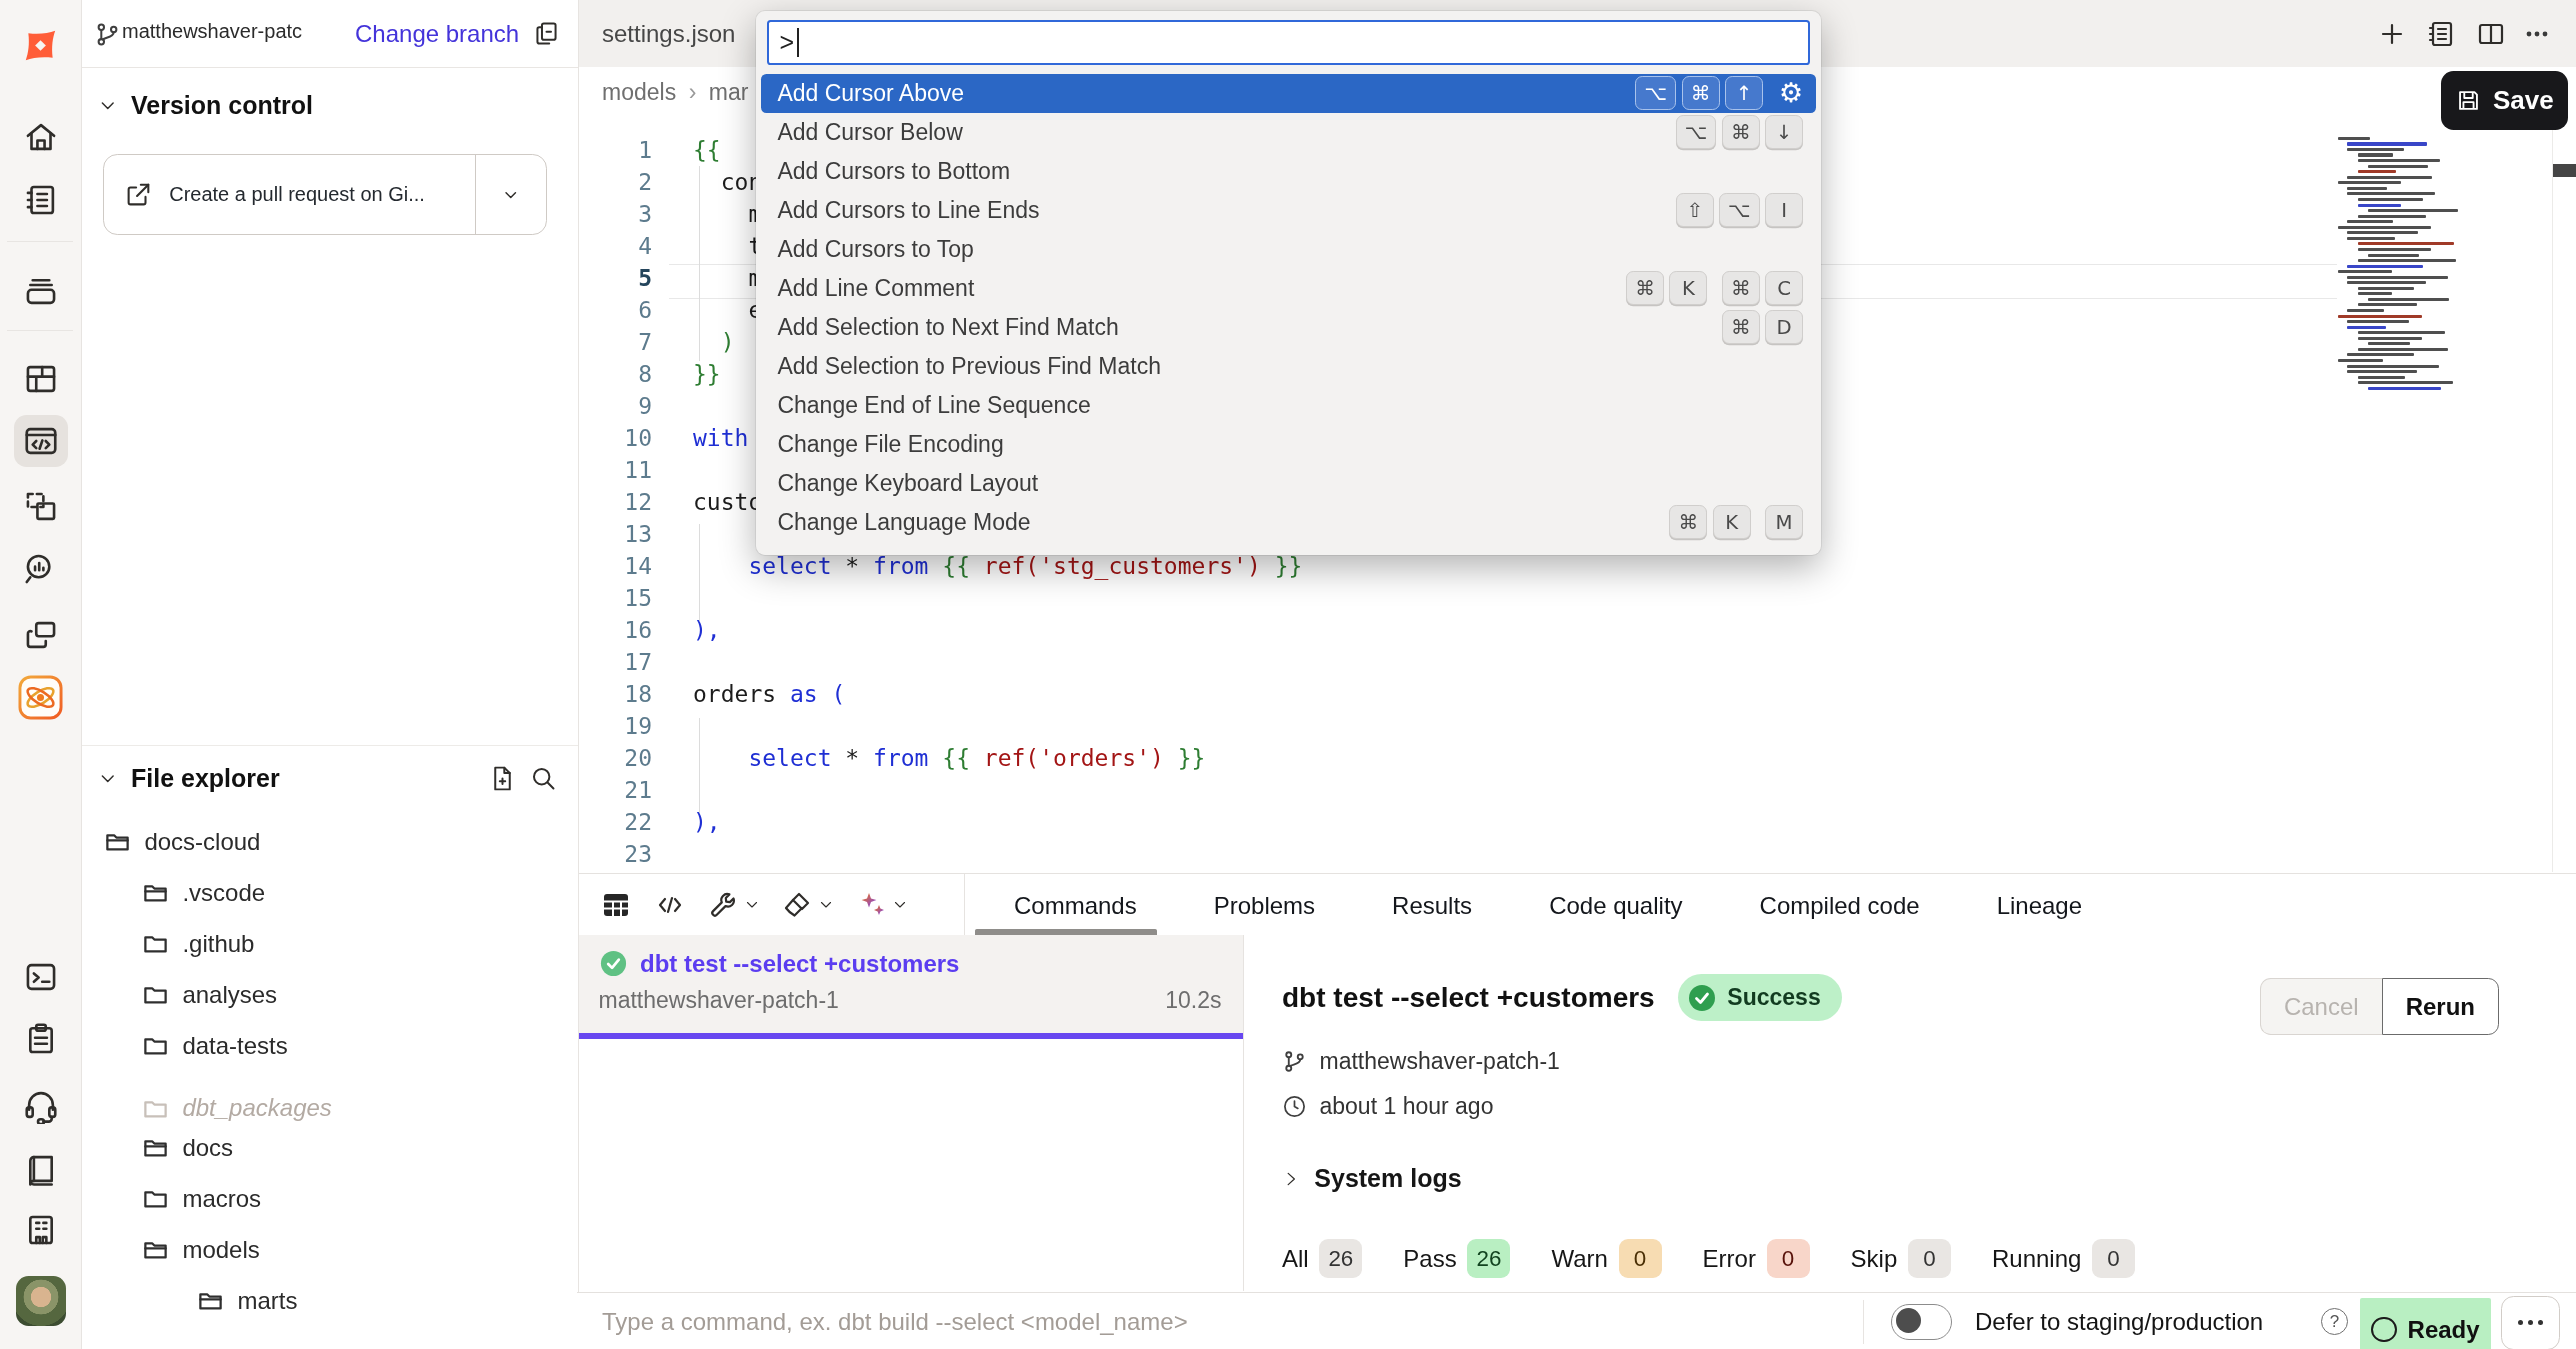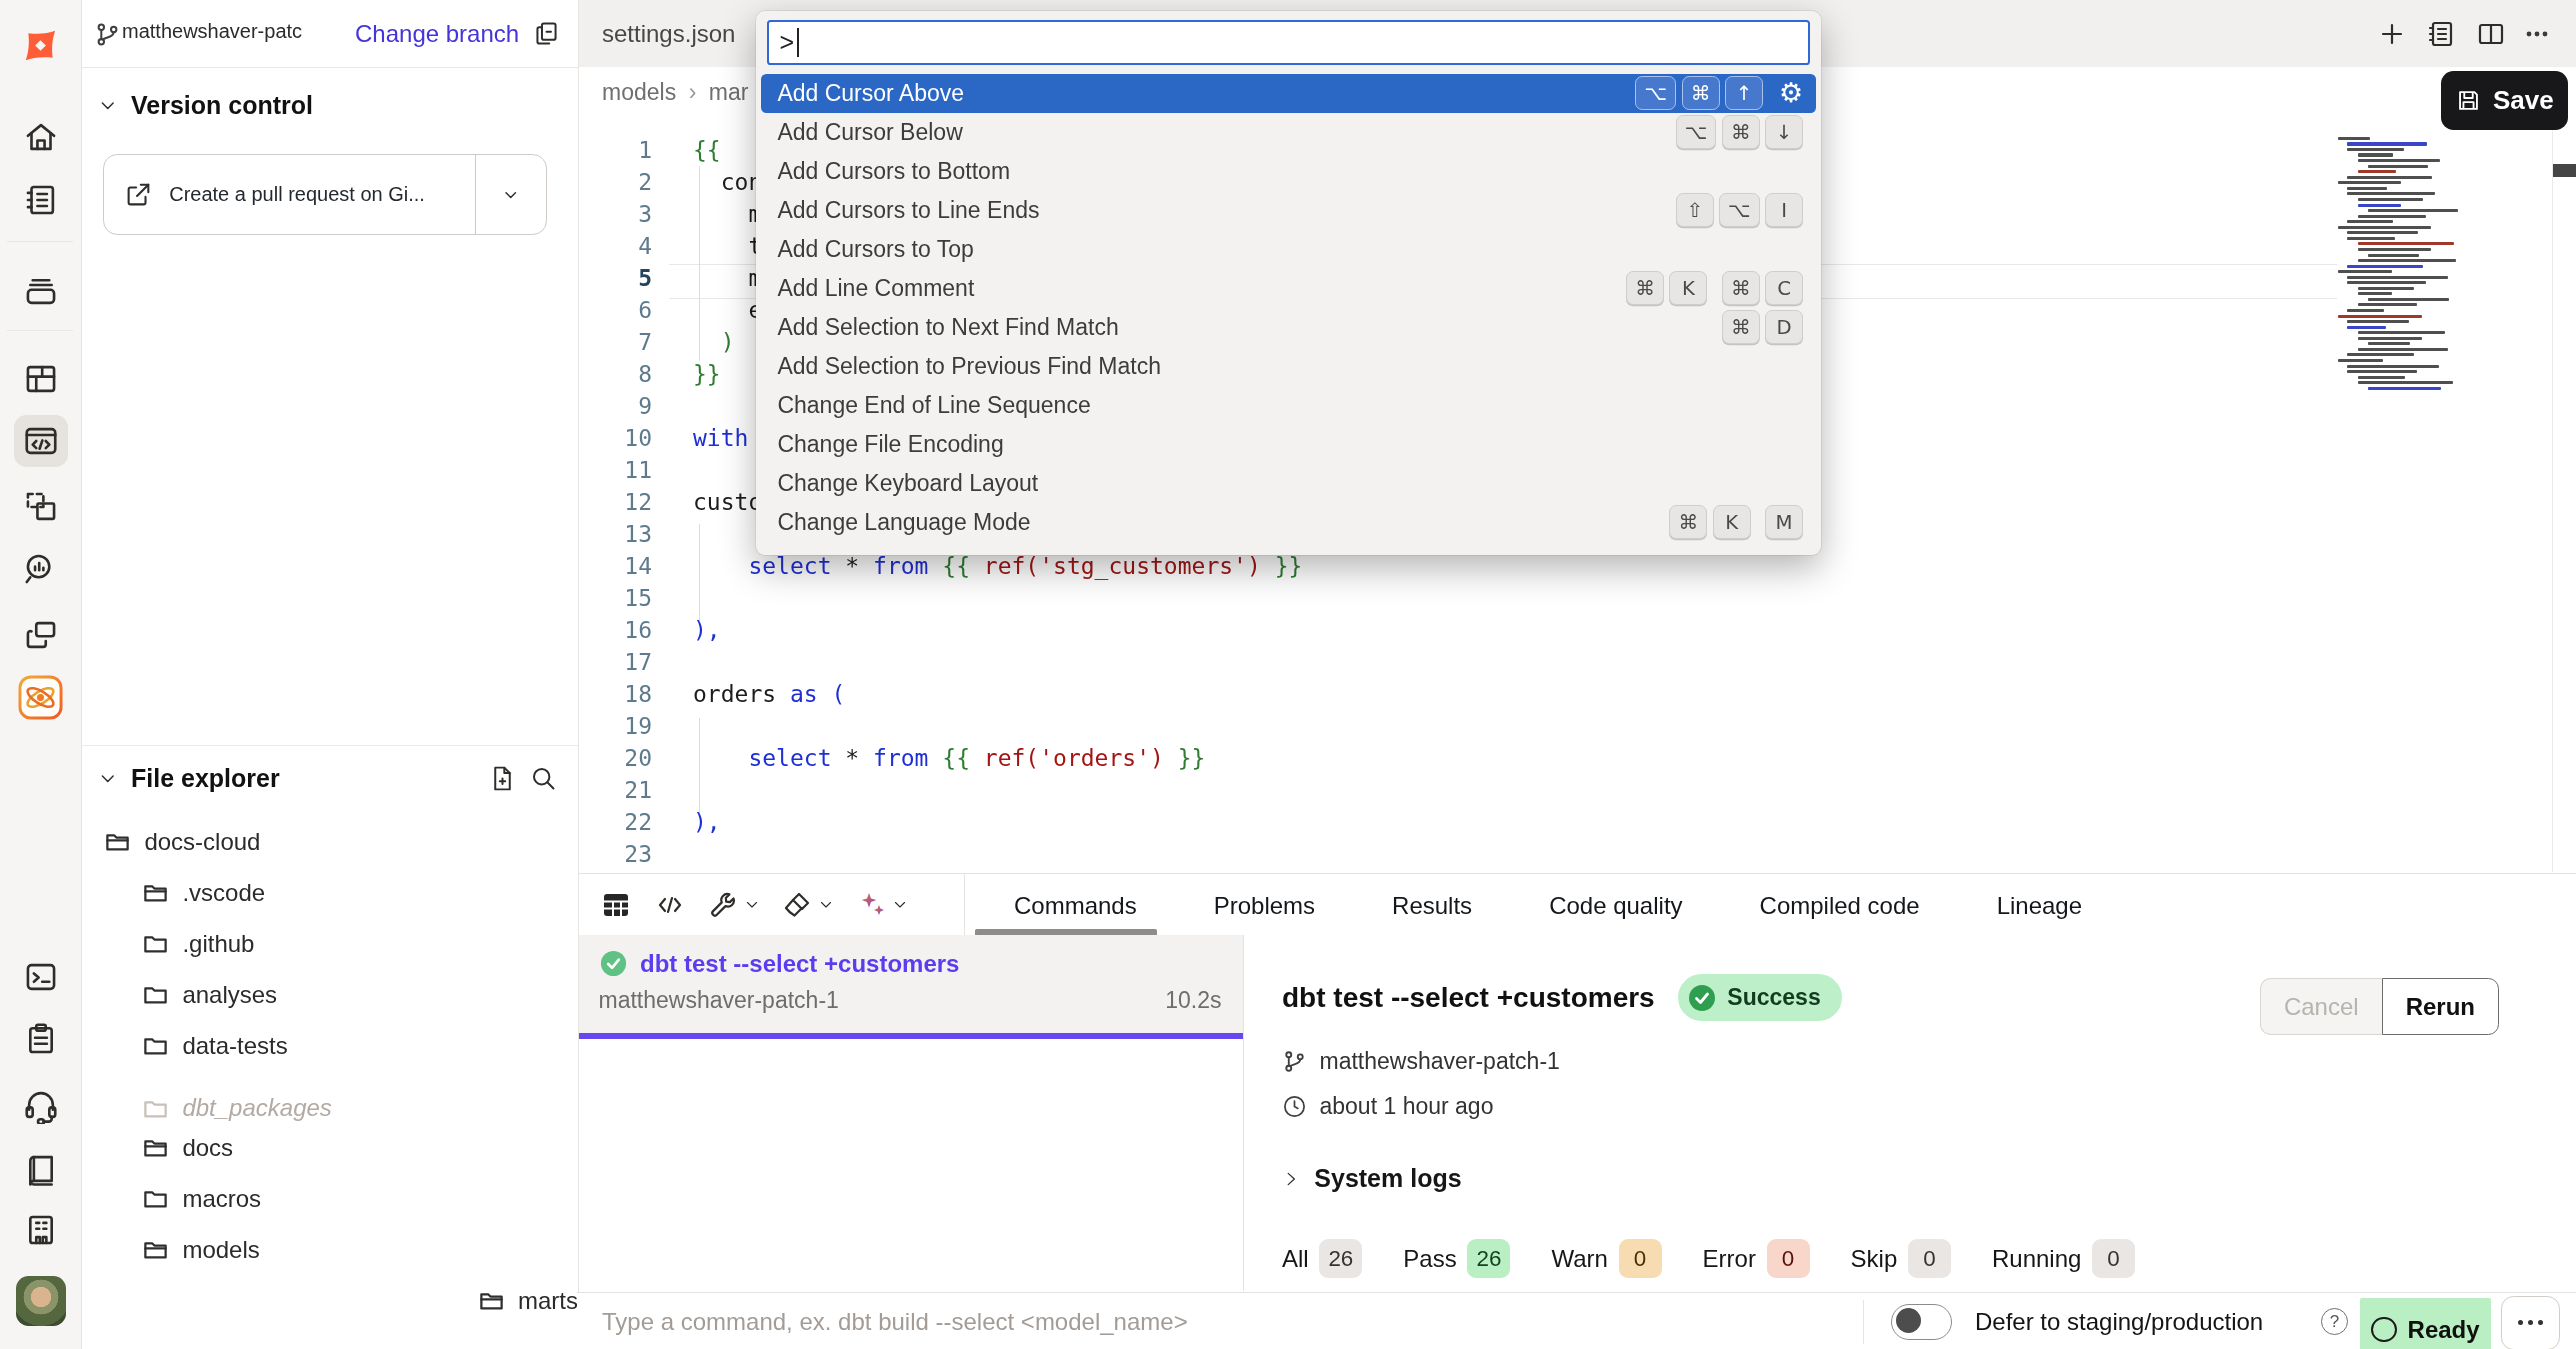--- a/index.html
+++ b/index.html
@@ -373,21 +373,21 @@
         </div>
         <div class="tree-item" style="padding-left: 61px;">
           <span>
             <svg width="27" height="27" viewBox="0 0 24 24">
               <path d="M3 6.5h6l2 2h10V19H3z"></path>
               <path d="M3 11h18"></path>
             </svg>
           </span>
           <span>models</span>
         </div>
-        <div class="tree-item" style="padding-left: 116px; justify-content: flex-end;">
+        <div class="tree-item" style="padding-left: 116px;">
           <span>
             <svg width="27" height="27" viewBox="0 0 24 24">
               <path d="M3 6.5h6l2 2h10V19H3z"></path>
               <path d="M3 11h18"></path>
             </svg>
           </span>
           <span>marts</span>
         </div>
       </div>
   </div>

